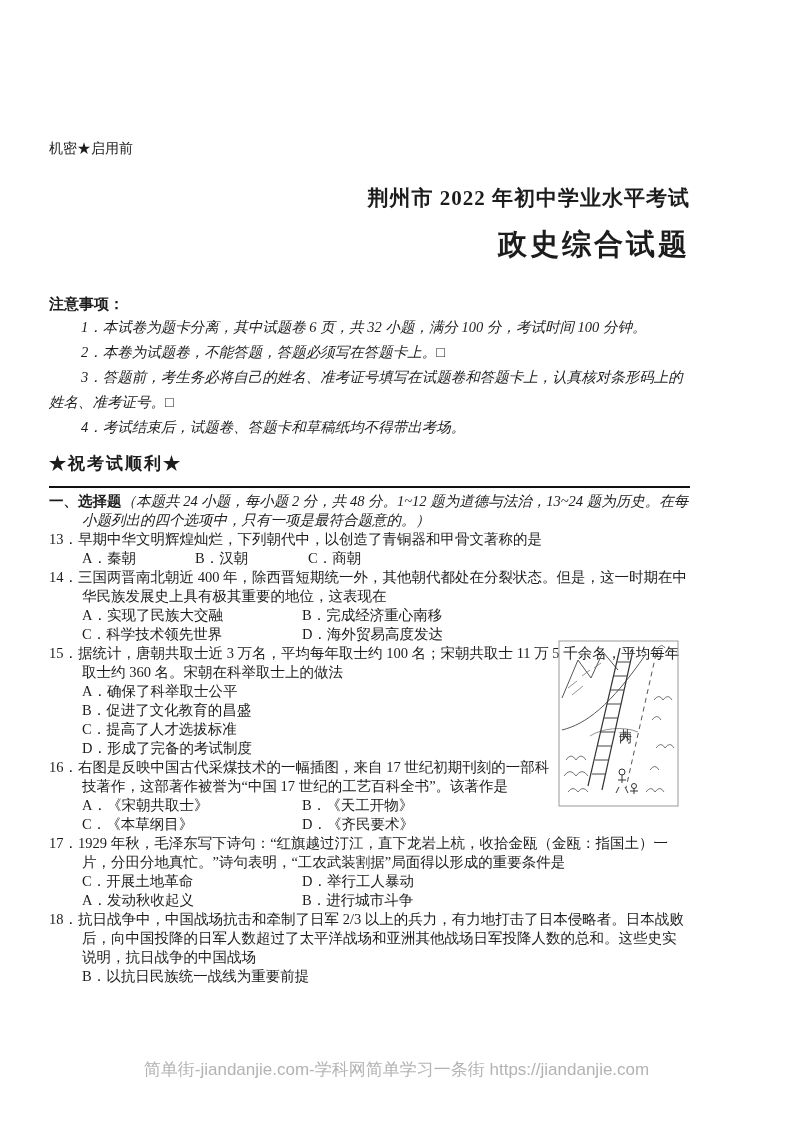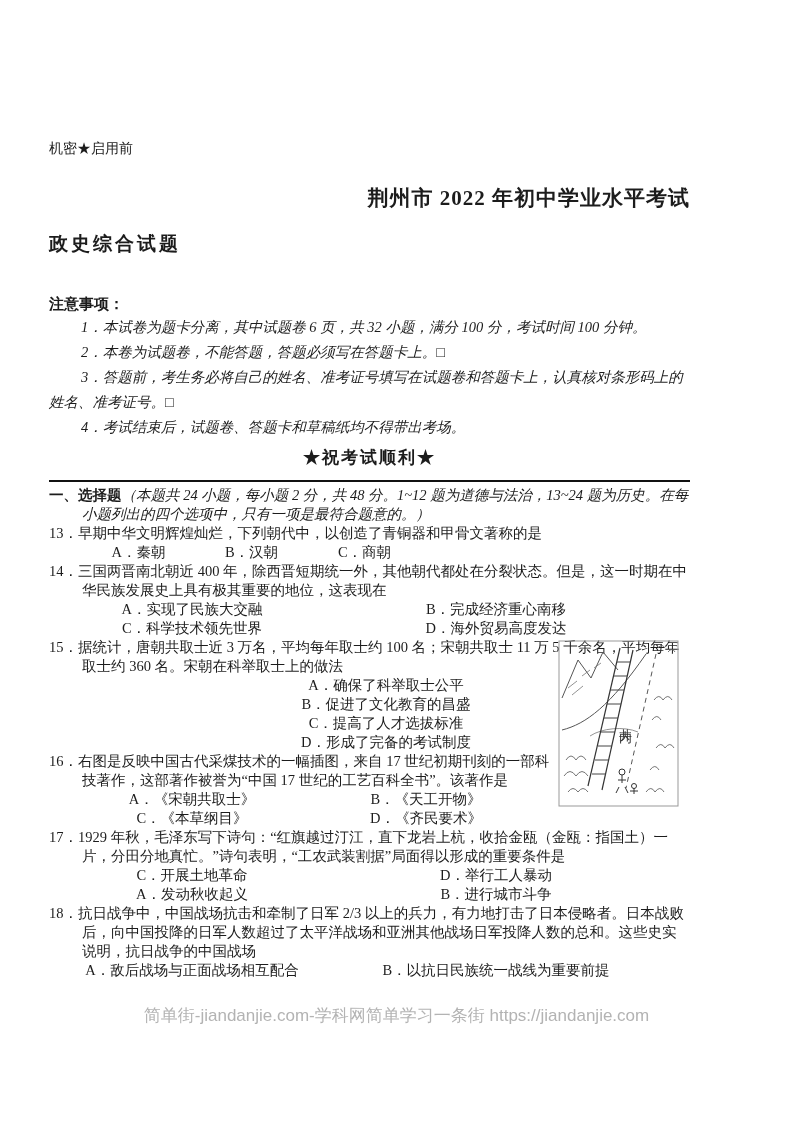--- a/index.html
+++ b/index.html
@@ -16,41 +16,40 @@
     padding: 139px 103px 0 49px;
   }
   .classification { font-size: 14px; line-height: 19px; }
   .exam-title {
     text-align: right;
     font-size: 21px; font-weight: 600;
     letter-spacing: 1px;
     margin-top: 25px; line-height: 30px;
   }
   .paper-title {
-    text-align: left;
-    font-family: "Liberation Sans", "DejaVu Sans", sans-serif;
-    font-size: 19px; font-weight: bold;
+    text-align: right;
+    font-family: "Liberation Sans", "DejaVu Sans", sans-serif;
+    font-size: 29px; font-weight: bold;
     letter-spacing: 3px;
     margin-top: 11px; line-height: 40px;
   }
   .notice-heading {
     margin-top: 29px;
     font-family: "Liberation Sans", "DejaVu Sans", sans-serif;
     font-weight: bold; font-size: 15px; line-height: 22px;
   }
   .notice-item {
     font-style: italic;
     line-height: 25px;
     text-indent: 2.2em;
   }
   .wish {
-    text-align: center;
     font-weight: bold; font-size: 17px;
     letter-spacing: 2px;
-    margin-top: 5px; line-height: 26px;
+    margin-top: 11px; line-height: 26px;
   }
   .divider {
     height: 2px; background: #111;
     margin-top: 9px;
   }
   .section-head {
     margin-top: 4px;
     line-height: 19px;
     padding-left: 33px; text-indent: -33px;
   }
@@ -60,38 +59,38 @@
   }
   .sec-instr { font-style: italic; }
   .question { line-height: 19px; }
   .stem { padding-left: 33px; text-indent: -33px; }
   .qnum { display: inline; }
   .opts { padding-left: 33px; }
   .opt-row { display: grid; }
   .opt-row.cols4 { grid-template-columns: 113px 113px 113px auto; }
   .opt-row.cols2 { grid-template-columns: 220px auto; }
   .opt-row.cols1 { grid-template-columns: auto; }
-  .opt { white-space: nowrap; text-align: center; }
+  .opt { white-space: nowrap; }
   .q16-narrow { margin-right: 140px; }
   .figure {
     position: absolute;
     left: 558px; top: 640px;
     width: 122px; height: 168px;
   }
   .figure svg { display:block; width:100%; height:100%; }
   .well-label {
     position: absolute;
     left: 58px; top: 78px;
     writing-mode: vertical-rl;
     font-size: 13px; color: #333;
     letter-spacing: 2px;
   }
   .footer {
     position: absolute;
-    left: 0; right: 0; top: 1004px;
+    left: 0; right: 0; top: 1058px;
     text-align: center;
     font-family: "Liberation Sans", "DejaVu Sans", sans-serif;
     font-size: 17px;
     color: #b3b3b3;
   }
 </style>
 </head>
 <body>
 
 <div class="page">
@@ -197,21 +196,20 @@
       </div>
     </div>
   </div>
 
   <div class="question">
     <div class="stem">
       <span class="qnum">18．</span><span>抗日战争中，中国战场抗击和牵制了日军 2/3 以上的兵力，有力地打击了日本侵略者。日本战败后，向中国投降的日军人数超过了太平洋战场和亚洲其他战场日军投降人数的总和。这些史实说明，抗日战争的中国战场</span>
     </div>
     <div class="opts">
       <div class="opt-row cols2">
-        <span class="opt">A．敌后战场与正面战场相互配合</span>
         <span class="opt">B．以抗日民族统一战线为重要前提</span>
       </div>
     </div>
   </div>
 
   <div class="figure">
     <svg viewBox="0 0 122 168">
       <rect x="1" y="1" width="119" height="165" fill="none" stroke="#999" stroke-width="1"></rect>
 
       <path d="M4,58 L20,20 L33,38 L45,12 L60,30" fill="none" stroke="#555" stroke-width="1"></path>

